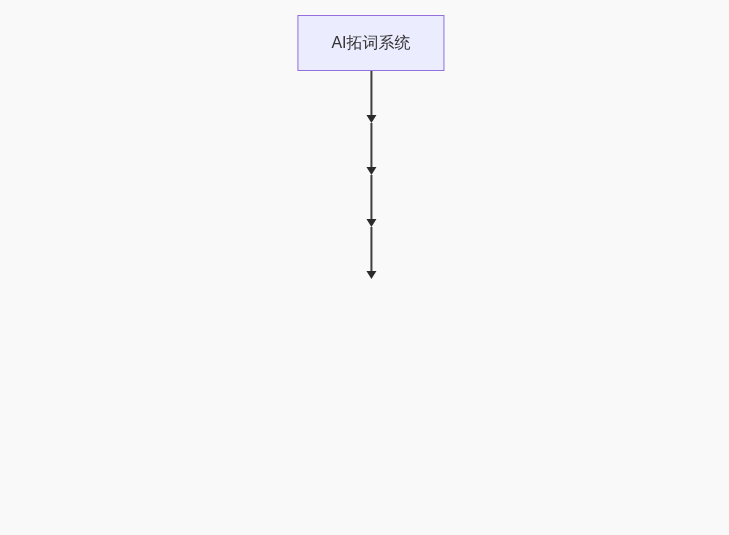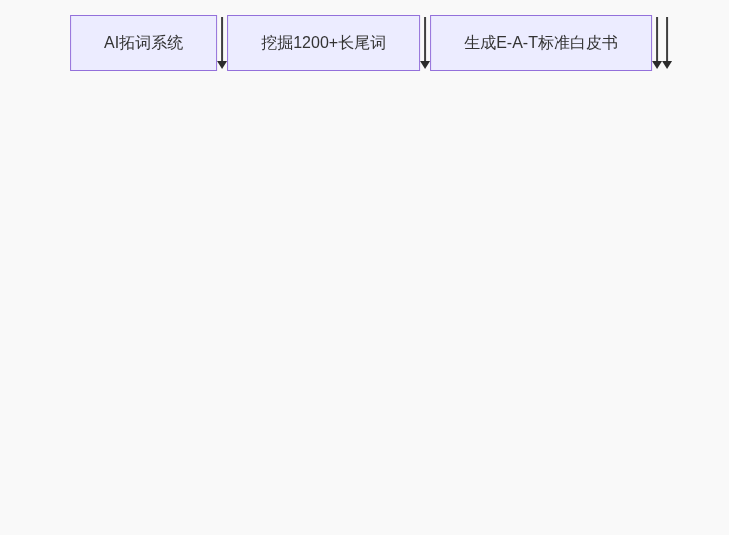--- a/index.html
+++ b/index.html
@@ -13,20 +13,21 @@
     height: 535px;
     background: #F9F9F9;
     overflow: hidden;
   }
   .flow {
     position: absolute;
     left: 371px;
     top: 15px;
     transform: translateX(-50%);
     display: flex;
+    flex-direction: column;
     align-items: center;
   }
   .node {
     box-sizing: border-box;
     height: 56px;
     padding: 0 33px;
     display: flex;
     align-items: center;
     justify-content: center;
     background: #ECECFF;
@@ -61,28 +62,26 @@
 <div class="canvas">
   <div class="flow">
 
     <div class="node">AI拓词系统</div>
 
     <div class="arrow">
       <div class="arrow-line"></div>
       <div class="arrow-head"></div>
     </div>
 
-    <div class="node">挖掘1200+长尾词</div>
 
     <div class="arrow">
       <div class="arrow-line"></div>
       <div class="arrow-head"></div>
     </div>
 
-    <div class="node">生成E-A-T标准白皮书</div>
 
     <div class="arrow">
       <div class="arrow-line"></div>
       <div class="arrow-head"></div>
     </div>
 
 
     <div class="arrow">
       <div class="arrow-line"></div>
       <div class="arrow-head"></div>

